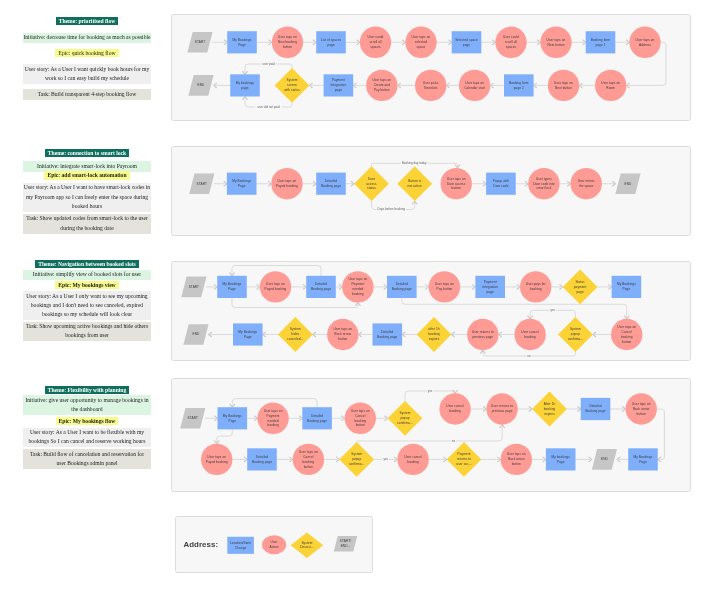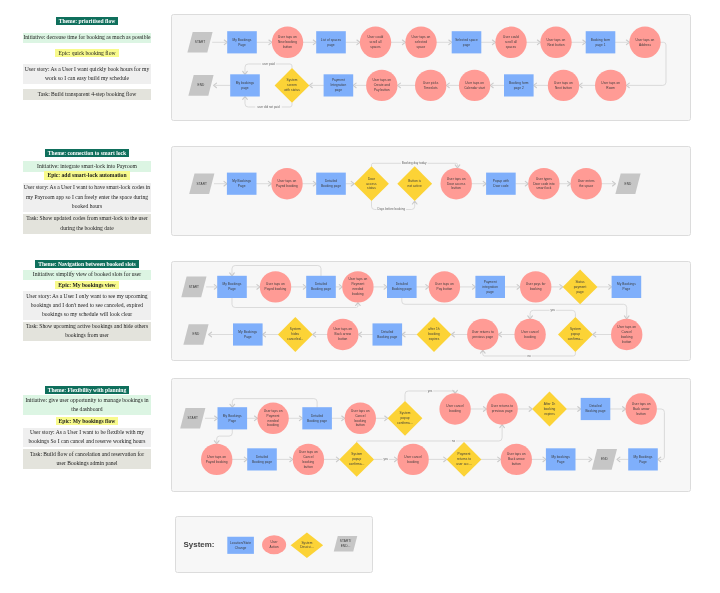--- a/index.html
+++ b/index.html
@@ -43,21 +43,21 @@
       <div class="tbox-wrap" style="left: 23.2px; top: 259.9px; width: 127.6px;"><span class="tbox-inline theme" style="background: rgb(15, 111, 92); font-weight: bold;">Theme: Navigation between booked slots</span></div>
       <div class="tbox-wrap" style="left: 23.2px; top: 280.9px; width: 127.6px;"><span class="tbox-inline epic" style="background: rgb(248, 250, 140); font-weight: bold;">Epic: My bookings view</span></div>
       <div class="panel" style="left: 170.5px; top: 260.5px; width: 520px; height: 100.5px; background: rgb(247, 247, 247); border: 1px solid rgb(220, 220, 220);"></div>
       <div class="tbox initiative" style="left: 23.2px; top: 395.4px; width: 127.6px; background: rgb(220, 245, 227);">Initiative: give user opportunity to manage bookings in<br>the dashboard</div>
       <div class="tbox story" style="left: 23.2px; top: 427.5px; width: 127.6px; background: rgb(239, 239, 239);">User story: As a User I want to be flexible with my<br>bookings So I can cancel and reserve working hours</div>
       <div class="tbox task" style="left: 23.2px; top: 449.3px; width: 127.6px; background: rgb(227, 227, 220);">Task: Build flow of cancelation and reservation for<br>user Bookings admin panel</div>
       <div class="tbox-wrap" style="left: 23.2px; top: 386.1px; width: 127.6px;"><span class="tbox-inline theme" style="background: rgb(15, 111, 92); font-weight: bold;">Theme: Flexibility with planning</span></div>
       <div class="tbox-wrap" style="left: 23.2px; top: 416.8px; width: 127.6px;"><span class="tbox-inline epic" style="background: rgb(248, 250, 140); font-weight: bold;">Epic: My bookings flow</span></div>
       <div class="panel" style="left: 170.5px; top: 377.8px; width: 520px; height: 114.1px; background: rgb(247, 247, 247); border: 1px solid rgb(220, 220, 220);"></div>
       <div class="panel" style="left: 174.6px; top: 516px; width: 198.8px; height: 56.6px; background: rgb(247, 247, 247); border: 1px solid rgb(220, 220, 220);"></div>
-      <div class="legend-label" style="left: 183.5px; top: 540.3px;">System:</div>
+      <div class="legend-label" style="left: 183.5px; top: 540.3px;">Address:</div>
     </div>
 <svg class="flowsvg" width="720" height="593" viewBox="0 0 720 593">
       <path d="M212.6 42.3 L225.2 42.3" fill="none" stroke="#D6D6D6" stroke-width="0.85" stroke-linecap="round" stroke-linejoin="round"></path>
       <polyline points="224.29999999999998,40 227.2,42.3 224.29999999999998,44.599999999999994" fill="none" stroke="#cacaca" stroke-width="1.15" stroke-linecap="round" stroke-linejoin="round"></polyline>
       <path d="M256.8 42.3 L269.8 42.3" fill="none" stroke="#D6D6D6" stroke-width="0.85" stroke-linecap="round" stroke-linejoin="round"></path>
       <polyline points="268.90000000000003,40 271.8,42.3 268.90000000000003,44.599999999999994" fill="none" stroke="#cacaca" stroke-width="1.15" stroke-linecap="round" stroke-linejoin="round"></polyline>
       <path d="M303.2 42.3 L314.2 42.3" fill="none" stroke="#D6D6D6" stroke-width="0.85" stroke-linecap="round" stroke-linejoin="round"></path>
       <polyline points="313.3,40 316.2,42.3 313.3,44.599999999999994" fill="none" stroke="#cacaca" stroke-width="1.15" stroke-linecap="round" stroke-linejoin="round"></polyline>
       <path d="M345.8 42.3 L357.8 42.3" fill="none" stroke="#D6D6D6" stroke-width="0.85" stroke-linecap="round" stroke-linejoin="round"></path>
       <polyline points="356.90000000000003,40 359.8,42.3 356.90000000000003,44.599999999999994" fill="none" stroke="#cacaca" stroke-width="1.15" stroke-linecap="round" stroke-linejoin="round"></polyline>

